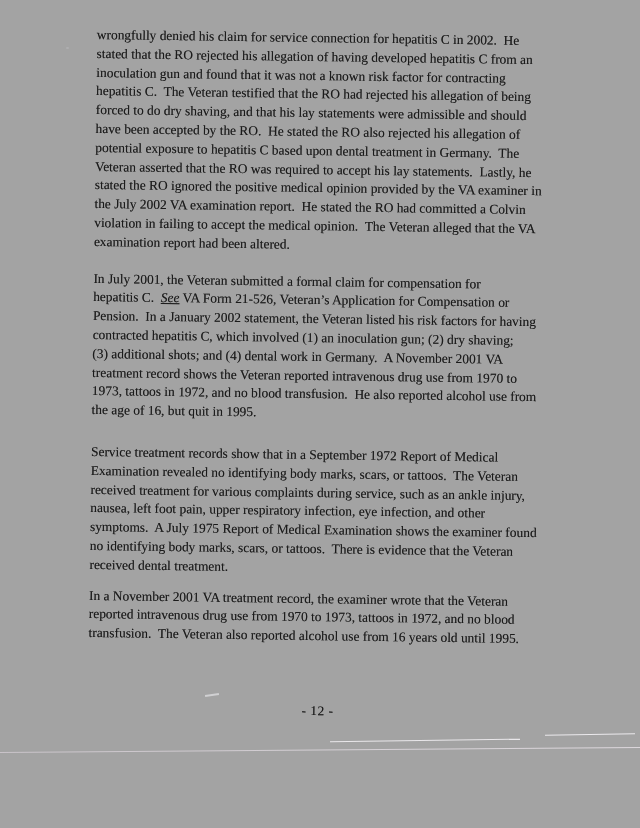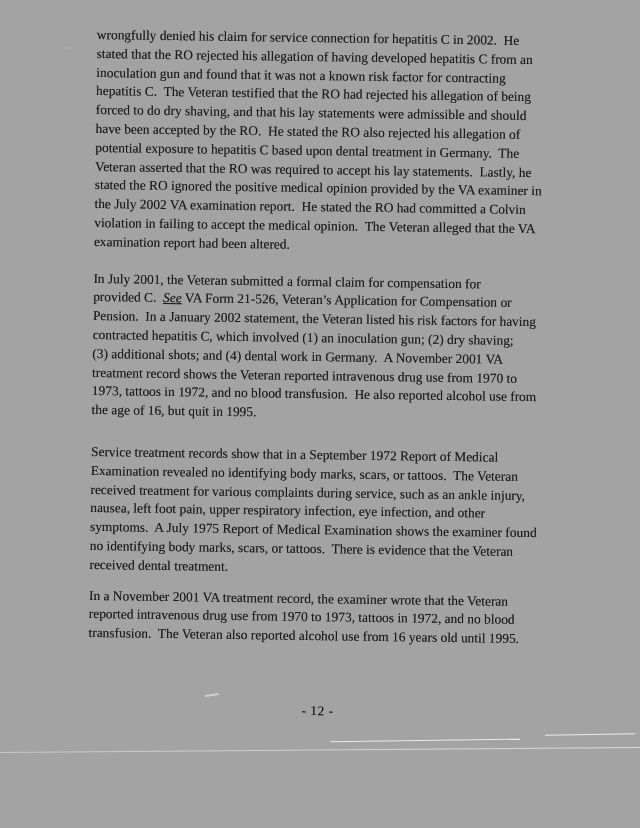--- a/index.html
+++ b/index.html
@@ -98,21 +98,21 @@
       <div class="line">potential exposure to hepatitis C based upon dental treatment in Germany.  The</div>
       <div class="line">Veteran asserted that the RO was required to accept his lay statements.  Lastly, he</div>
       <div class="line">stated the RO ignored the positive medical opinion provided by the VA examiner in</div>
       <div class="line">the July 2002 VA examination report.  He stated the RO had committed a Colvin</div>
       <div class="line">violation in failing to accept the medical opinion.  The Veteran alleged that the VA</div>
       <div class="line">examination report had been altered.</div>
     </div>
 
     <div class="para para-2">
       <div class="line">In July 2001, the Veteran submitted a formal claim for compensation for</div>
-      <div class="line"><span>provided C.  </span><em>See</em><span> VA Form 21-526, Veteran’s Application for Compensation or</span></div>
+      <div class="line"><span>hepatitis C.  </span><em>See</em><span> VA Form 21-526, Veteran’s Application for Compensation or</span></div>
       <div class="line">Pension.  In a January 2002 statement, the Veteran listed his risk factors for having</div>
       <div class="line">contracted hepatitis C, which involved (1) an inoculation gun; (2) dry shaving;</div>
       <div class="line">(3) additional shots; and (4) dental work in Germany.  A November 2001 VA</div>
       <div class="line">treatment record shows the Veteran reported intravenous drug use from 1970 to</div>
       <div class="line">1973, tattoos in 1972, and no blood transfusion.  He also reported alcohol use from</div>
       <div class="line">the age of 16, but quit in 1995.</div>
     </div>
 
     <div class="para para-3">
       <div class="line">Service treatment records show that in a September 1972 Report of Medical</div>

